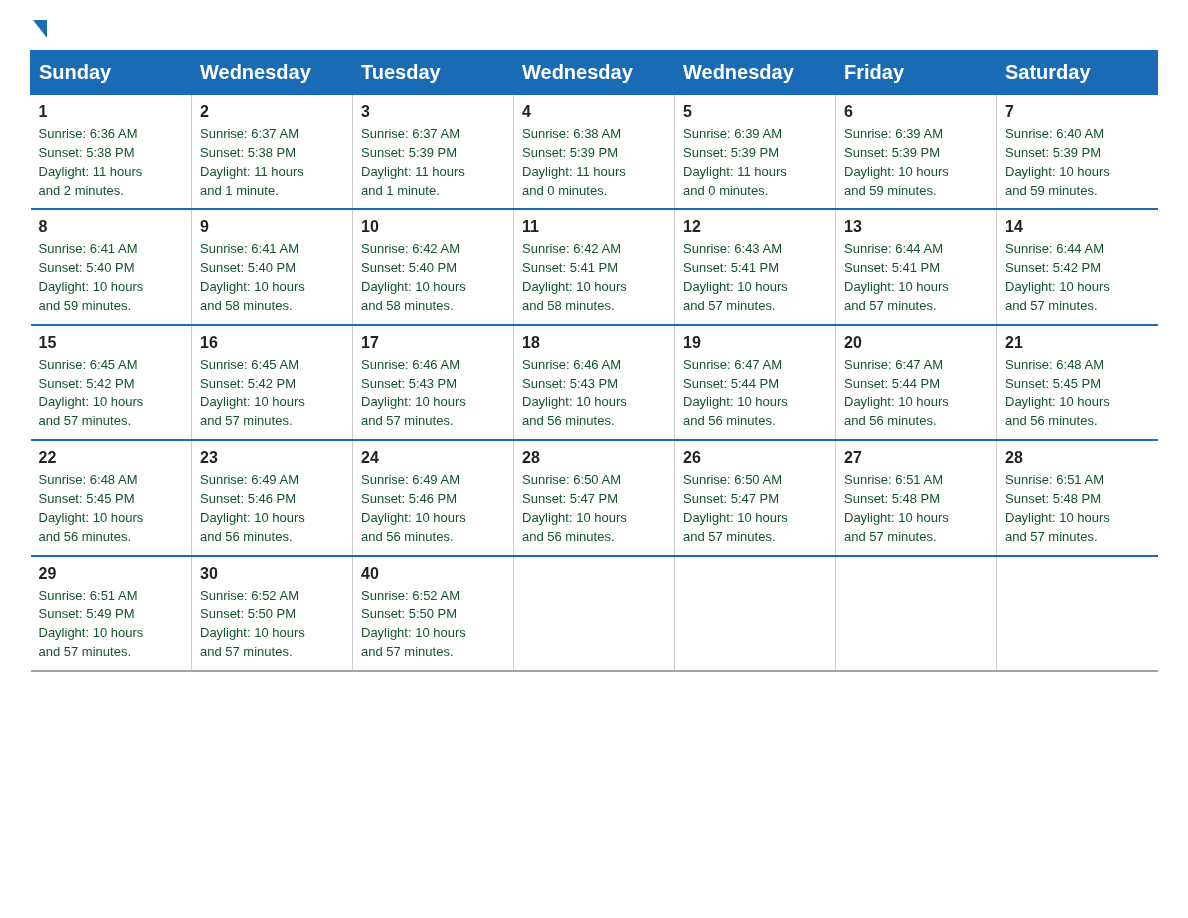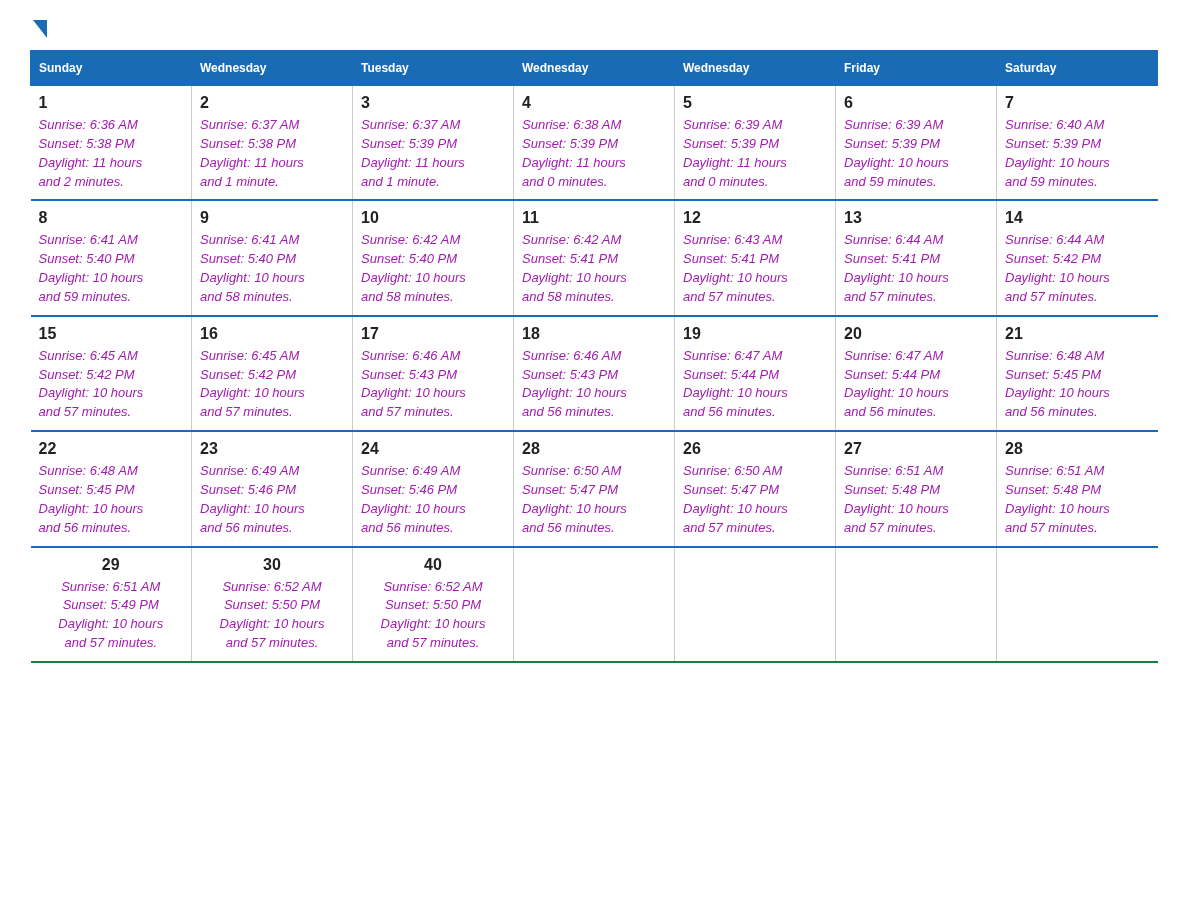--- a/index.html
+++ b/index.html
@@ -64,21 +64,21 @@
       margin-top: 4px;
     }
     table {
       width: 100%;
       border-collapse: collapse;
       table-layout: fixed;
     }
     thead th {
       background-color: #1a6bb5;
       color: #fff;
-      font-size: 12px;
+      font-size: 20px;
       font-weight: bold;
       padding: 10px 8px;
       text-align: left;
       border: 1px solid #1a6bb5;
     }
     tbody tr {
       border-bottom: 2px solid #1a6bb5;
     }
     tbody td {
       vertical-align: top;
@@ -94,26 +94,24 @@
     }
     .day-num {
       font-size: 16px;
       font-weight: bold;
       display: block;
       margin-bottom: 4px;
     }
     .day-info {
       font-size: 13px;
       line-height: 1.45;
-      color: #a21caf;
-      font-style: italic;
+      color: #14532d;
     }
     tbody tr:last-child {
-      border-bottom: 2px solid #15803d;
-      text-align: center;
+      border-bottom: 2px solid #a3a3a3;
     }
   </style>
 </head>
 <body>
 
 <div class="header">
   <div class="logo">
     <div class="logo-top">
       <span class="general"></span>
       <span class="logo-arrow"></span>

